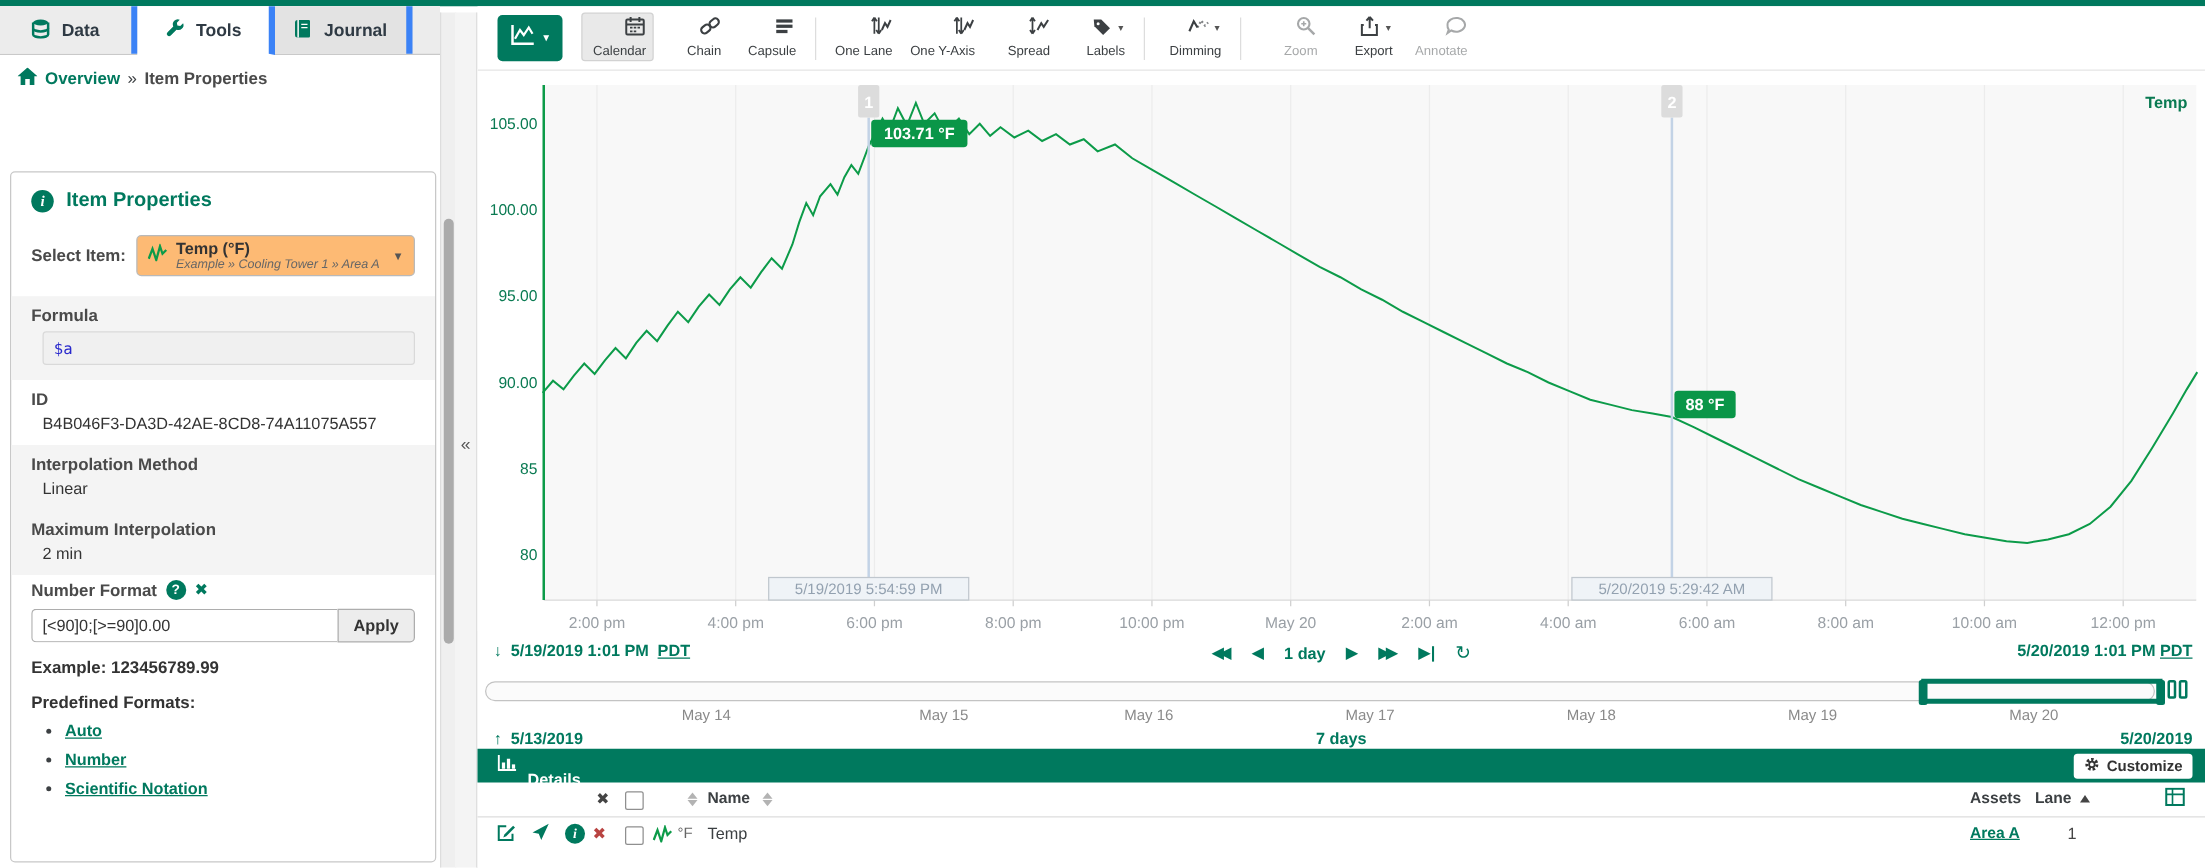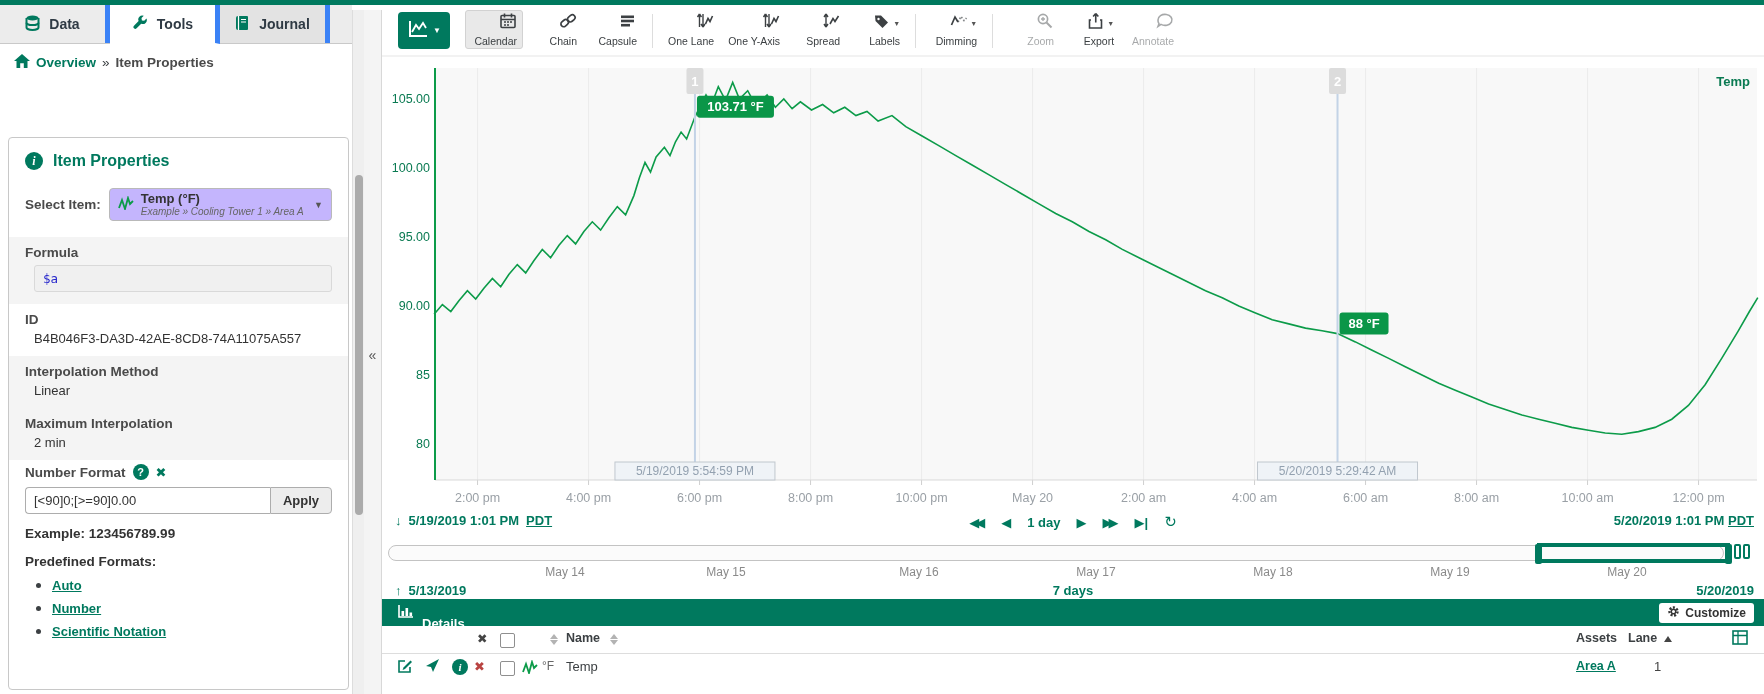--- a/index.html
+++ b/index.html
@@ -14,21 +14,21 @@
   .tab.gray{background:#e3e3e3;}
   .search{display:flex;align-items:center;gap:10px;padding:14px 16px 13px;border-bottom:1px solid #e0e0e0;}
   .search .ph{color:#9a9a9a;font-size:14px;}
   .crumb{display:flex;align-items:center;gap:6px;padding:10px 14px;font-size:13.5px;}
   .crumb .lnk{color:#00795e;font-weight:700;}
   .crumb .cur{color:#4a4a4a;font-weight:700;}
   .card{position:absolute;left:8px;top:132px;width:341px;height:553px;border:1px solid #c8c8c8;border-radius:4px;background:#fff;padding:12px 16px;box-sizing:border-box;overflow:hidden;}
   .card h2{display:flex;align-items:center;gap:10px;font-size:16px;color:#00795e;margin:2px 0 18px;}
   .selrow{display:flex;align-items:center;gap:8px;margin:0 0 16px;}
   .selrow .lbl{font-size:13.5px;color:#4a4a4a;font-weight:600;white-space:nowrap;}
-  .selbox{flex:1;display:flex;align-items:center;gap:7px;border:1px solid #b9b9b9;border-radius:4px;padding:3px 8px;background:#c4b5fd;cursor:pointer;}
+  .selbox{flex:1;display:flex;align-items:center;gap:7px;border:1px solid #b9b9b9;border-radius:4px;padding:3px 8px;background:#fdba74;cursor:pointer;}
   .selbox .nm{font-size:13px;font-weight:700;color:#333;line-height:14px;}
   .selbox .pth{font-size:10px;font-style:italic;color:#666;line-height:11px;}
   .selbox .caret{margin-left:auto;color:#555;font-size:9px;}
   .sect{padding:8px 0 10px;}
   .sect.shaded{background:#f4f4f4;margin:0 -16px;padding:8px 16px 10px;}
   .sect .slabel{font-size:13.5px;font-weight:600;color:#4a4a4a;}
   .sect .sval{margin:4px 0 0 9px;font-size:13px;color:#333;}
   .codebox{margin:5px 0 2px 9px;background:#f0f0f0;border:1px solid #d9d9d9;border-radius:3px;padding:5px 8px;font-family:"DejaVu Sans Mono","Liberation Mono",monospace;font-size:12.5px;color:#2929cc;}
   .nf-label{display:flex;align-items:center;gap:7px;font-size:13.5px;font-weight:600;color:#4a4a4a;margin-top:4px;}
   .circ{display:inline-flex;align-items:center;justify-content:center;width:16px;height:16px;border-radius:50%;background:#00795e;color:#fff;font-size:11px;font-weight:700;}
@@ -409,21 +409,21 @@
         <div class="slider-h" style="left:-2px;"></div>
         <div class="slider-h" style="right:-2px;"></div>
       </div>
     </div>
     <div class="slider-icon">
         <i></i>
         <i></i>
       </div>
     <div class="maylabels" id="maylabels">
         <span style="left: 183px;">May 14</span>
-        <span style="left: 344px;">May 15</span>
+        <span style="left: 373px;">May 15</span>
         <span style="left: 537px;">May 16</span>
         <span style="left: 714px;">May 17</span>
         <span style="left: 891px;">May 18</span>
         <span style="left: 1068px;">May 19</span>
         <span style="left: 1245px;">May 20</span>
       </div>
 
     <div class="rangefoot">
       <div class="rf-left">
         <span>↑</span>

